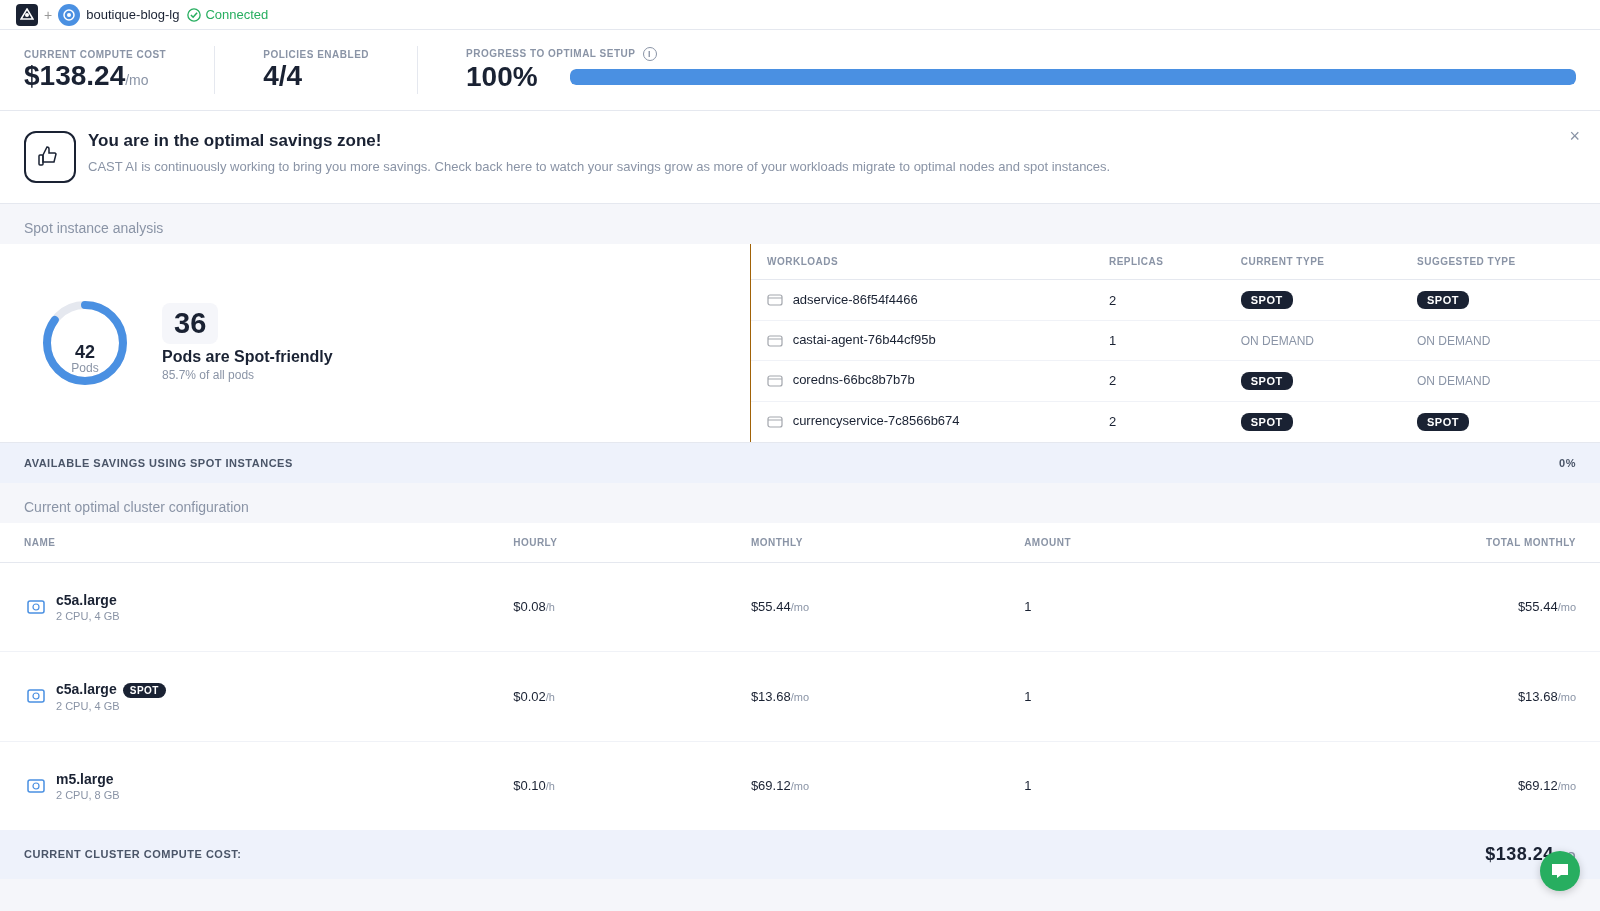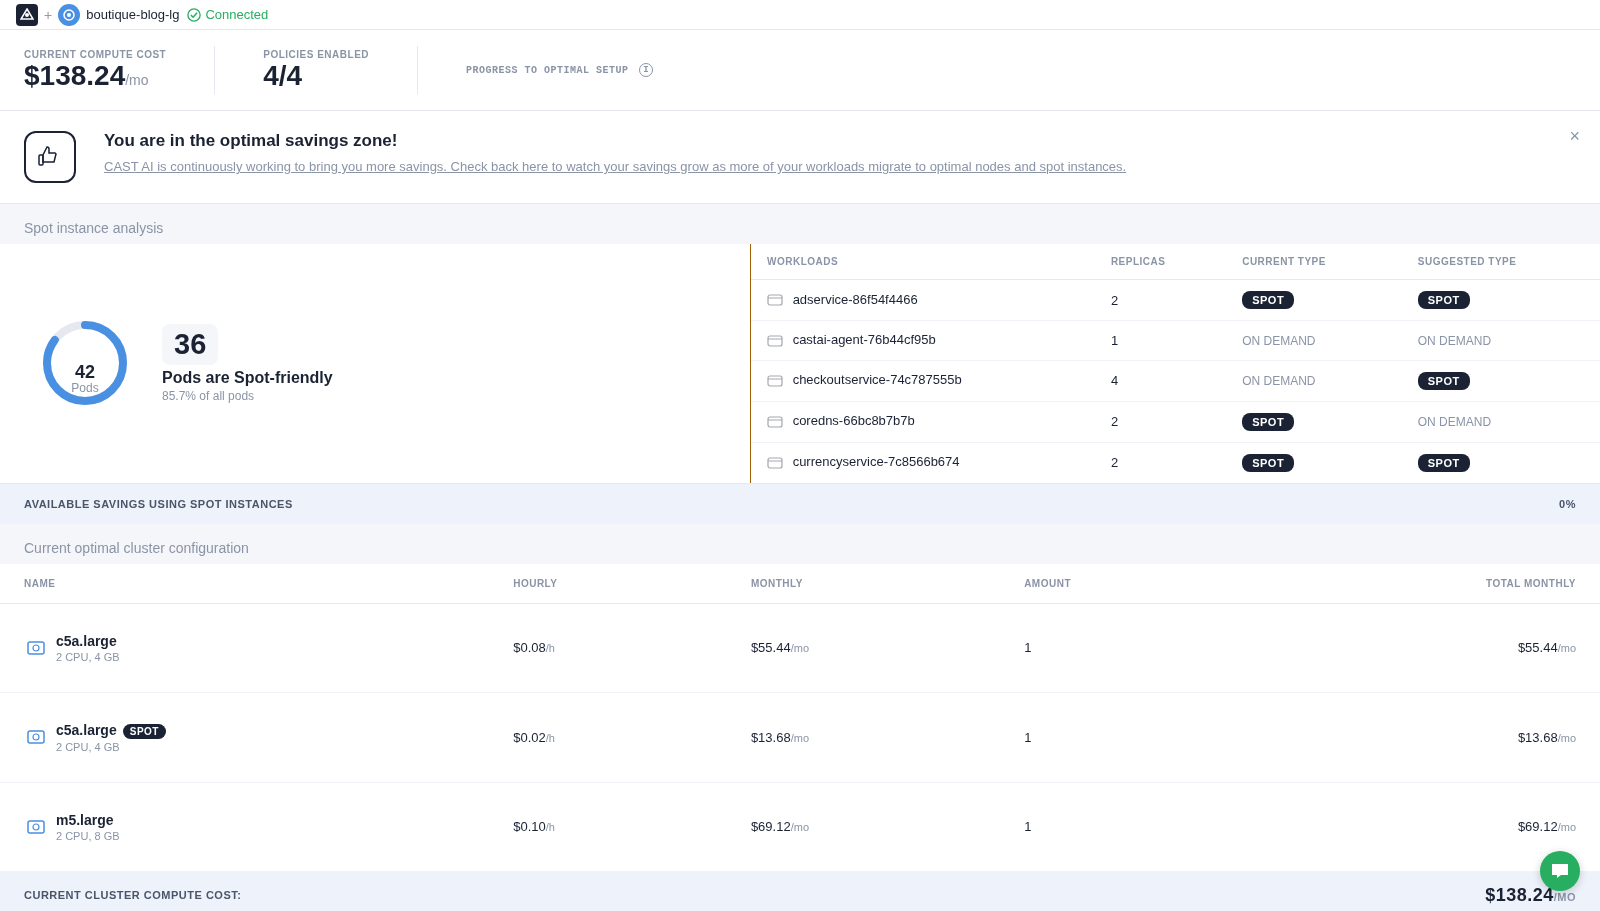--- a/index.html
+++ b/index.html
@@ -21,38 +21,38 @@
     
     .stats-bar {
       background: #fff; border-bottom: 1px solid #e5e8ef;
       padding: 16px 24px; display: flex; align-items: center; gap: 0;
     }
     .stat-block { flex: 0 0 auto; padding-right: 48px; }
     .stat-label { font-size: 10px; font-weight: 600; color: #8a94a6; letter-spacing: 0.5px; text-transform: uppercase; margin-bottom: 0; }
     .stat-value { font-size: 28px; font-weight: 700; color: #1a2233; }
     .stat-value .unit { font-size: 14px; font-weight: 400; color: #8a94a6; }
     .stat-divider { width: 1px; background: #e5e8ef; height: 48px; margin-right: 48px; }
-    .progress-block { flex: 1; font-family: Liberation Mono, monospace; }
+    .progress-block { flex: 1; }
     .progress-pct { font-size: 28px; font-weight: 700; color: #1a2233; margin-right: 16px; display: inline-block; }
     .progress-bar-outer { flex: 1; background: #e5e8ef; border-radius: 6px; height: 16px; overflow: hidden; }
     .progress-bar-inner { height: 100%; background: #4a90e2; border-radius: 6px; }
     .progress-row { display: flex; align-items: center; gap: 16px; }
 
     
     .banner {
       background: #fff; margin: 0; padding: 20px 24px;
       border-bottom: 1px solid #e5e8ef;
-      display: flex; align-items: flex-start; gap: 28px; position: relative;
+      display: flex; align-items: flex-start; gap: 12px; position: relative;
     }
     .banner-icon-wrap {
       width: 52px; height: 52px; border: 2px solid #1a2233; border-radius: 12px;
       display: flex; align-items: center; justify-content: center; flex-shrink: 0;
     }
     .banner-content .banner-title { font-size: 17px; font-weight: 600; color: #1a2233; margin-bottom: 6px; }
-    .banner-content .banner-desc { font-size: 13px; color: #8a94a6; line-height: 1.5; text-decoration: underline; }
+    .banner-content .banner-desc { font-size: 13px; color: #8a94a6; line-height: 1.5; }
     .banner-close { position: absolute; right: 20px; top: 16px; cursor: pointer; color: #8a94a6; font-size: 18px; line-height: 1; }
 
     
     .section-title { font-size: 14px; font-weight: 500; color: #8a94a6; padding: 16px 24px 8px; }
 
     
     .spot-analysis { background: #fff; display: flex; border-bottom: 1px solid #e5e8ef; }
     .spot-left { flex: 0 0 750px; padding: 32px 40px; display: flex; align-items: center; gap: 32px; }
     .donut-wrap { position: relative; width: 90px; height: 90px; flex-shrink: 0; }
     .donut-center { position: absolute; top: 50%; left: 50%; transform: translate(-50%,-50%); text-align: center; }
@@ -152,20 +152,26 @@
   <div class="stat-divider"></div>
   <div class="stat-block">
     <div class="stat-label">POLICIES ENABLED</div>
     <div class="stat-value">4/4</div>
   </div>
   <div class="stat-divider"></div>
   <div class="progress-block">
     <div class="stat-label">
       <span>PROGRESS TO OPTIMAL SETUP</span>
       <span class="info-icon">i</span>
+    </div>
+    <div class="progress-row">
+      <span class="progress-pct">100%</span>
+      <div class="progress-bar-outer">
+        <div class="progress-bar-inner" style="width: 100%"></div>
+      </div>
     </div>
   </div>
 </div>
 
 <div class="banner">
   <div class="banner-icon-wrap">
     <svg width="30" height="30" viewBox="0 0 30 30" fill="none">
       <path d="M8 13l4-8c1 0 2 1 2 2v4h6l1 1-2 8H8V13z" stroke="#1a2233" stroke-width="1.5" fill="none"></path>
       <rect x="4" y="13" width="4" height="10" rx="1" stroke="#1a2233" stroke-width="1.5" fill="none"></rect>
     </svg>
@@ -228,32 +234,20 @@
     <td>
       <svg width="16" height="16" viewBox="0 0 16 16" style="vertical-align:middle;margin-right:6px;opacity:0.4">
         <rect x="1" y="3" width="14" height="10" rx="2" stroke="#1a2233" stroke-width="1.2" fill="none"></rect>
         <line x1="1" y1="6" x2="15" y2="6" stroke="#1a2233" stroke-width="1"></line>
       </svg>
       <span>castai-agent-76b44cf95b</span>
     </td>
     <td>1</td>
     <td><span class="text-on-demand">ON DEMAND</span></td>
     <td><span class="text-on-demand">ON DEMAND</span></td>
-  </tr>
-          <tr>
-    <td>
-      <svg width="16" height="16" viewBox="0 0 16 16" style="vertical-align:middle;margin-right:6px;opacity:0.4">
-        <rect x="1" y="3" width="14" height="10" rx="2" stroke="#1a2233" stroke-width="1.2" fill="none"></rect>
-        <line x1="1" y1="6" x2="15" y2="6" stroke="#1a2233" stroke-width="1"></line>
-      </svg>
-      <span>checkoutservice-74c787555b</span>
-    </td>
-    <td>4</td>
-    <td><span class="text-on-demand">ON DEMAND</span></td>
-    <td><span class="badge badge-spot-outline">SPOT</span></td>
   </tr>
           <tr>
     <td>
       <svg width="16" height="16" viewBox="0 0 16 16" style="vertical-align:middle;margin-right:6px;opacity:0.4">
         <rect x="1" y="3" width="14" height="10" rx="2" stroke="#1a2233" stroke-width="1.2" fill="none"></rect>
         <line x1="1" y1="6" x2="15" y2="6" stroke="#1a2233" stroke-width="1"></line>
       </svg>
       <span>coredns-66bc8b7b7b</span>
     </td>
     <td>2</td>

